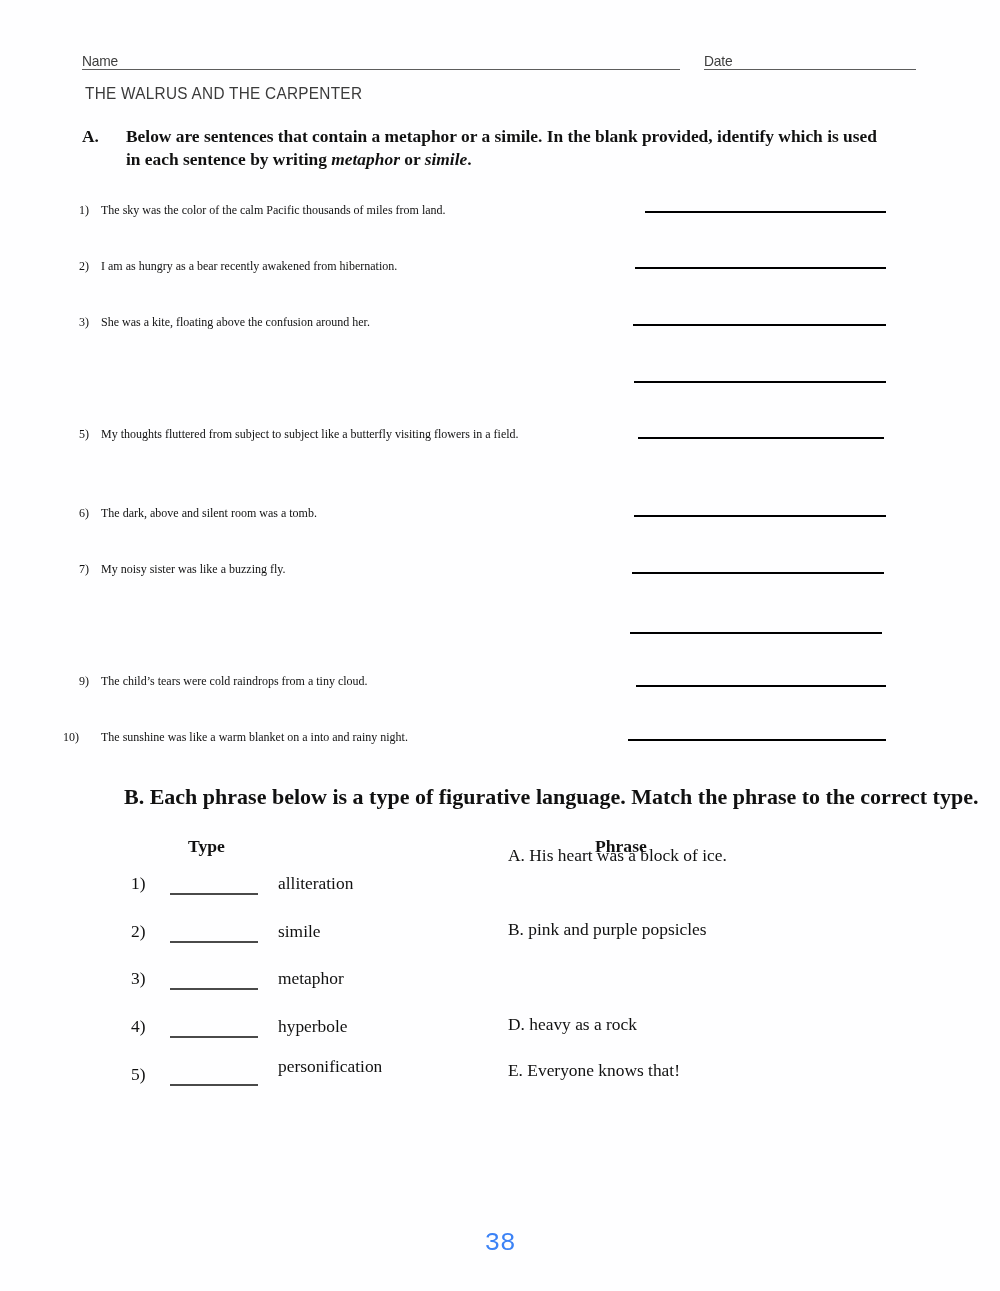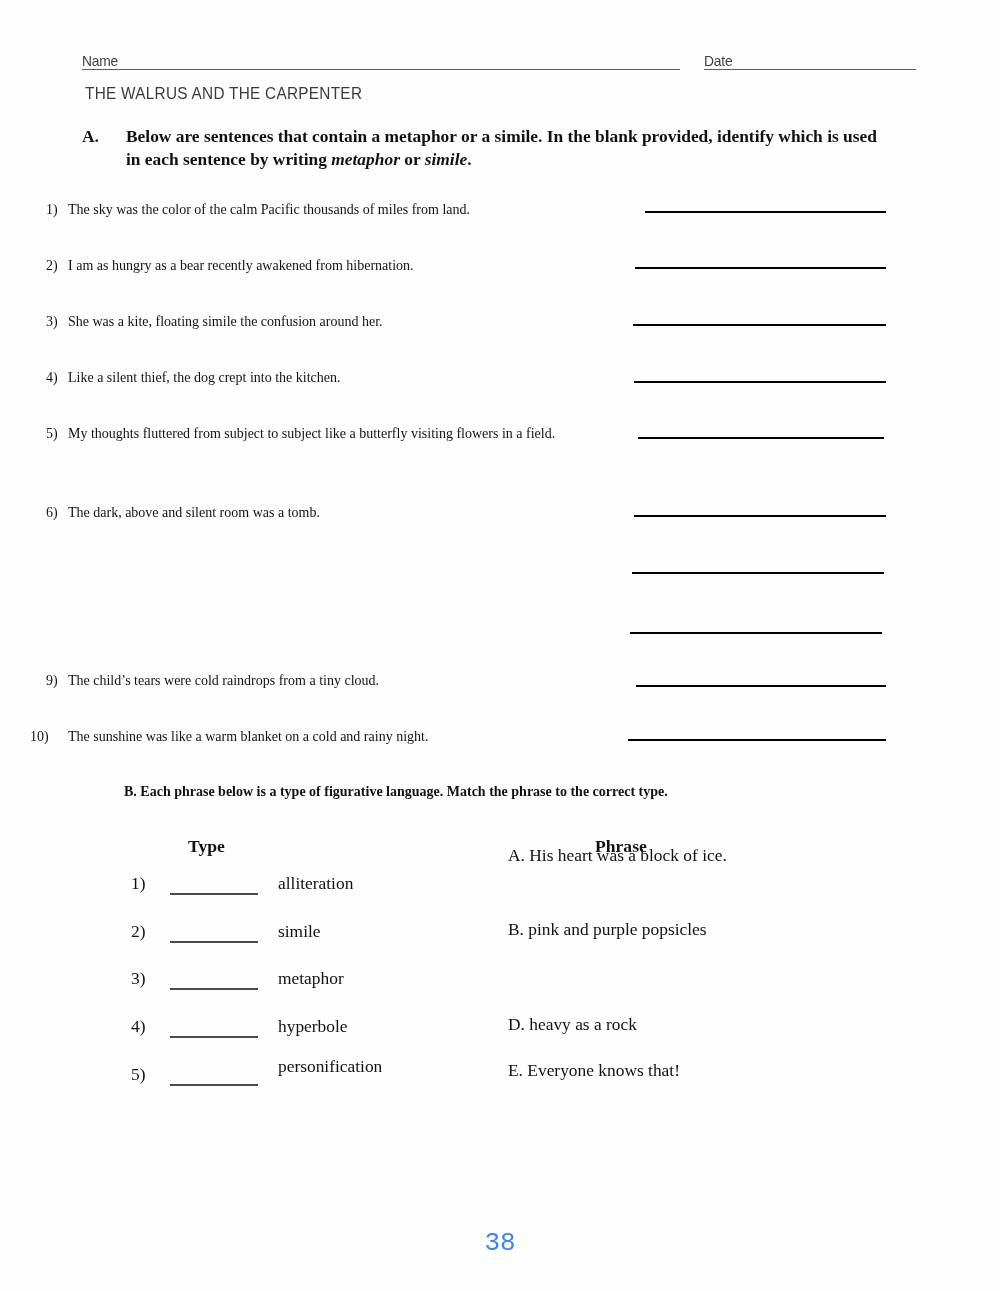--- a/index.html
+++ b/index.html
@@ -83,23 +83,23 @@
     padding-left: 22px;
     text-indent: -22px;
   }
   .section-a-instructions i {
     font-style: italic;
   }
 
   
   .item {
     position: absolute;
-    left: 68px;
+    left: 101px;
     width: 560px;
-    font-size: 14px;
+    font-size: 12px;
     line-height: 22px;
   }
   .item .num {
     display: inline-block;
   }
   .item .txt {
     display: block;
     padding-left: 22px;
     text-indent: -22px;
   }
@@ -112,21 +112,21 @@
     position: absolute;
     background: #000000;
   }
 
   
   .section-b-heading {
     position: absolute;
     left: 124px;
     top: 784px;
     font-weight: bold;
-    font-size: 14px;
+    font-size: 22px;
     white-space: nowrap;
   }
   .col-head {
     position: absolute;
     font-weight: bold;
     font-size: 17.6px;
   }
   .col-head-type { left: 188px; top: 836px; }
   .col-head-phrase { left: 595px; top: 836px; }
 
@@ -192,50 +192,50 @@
     <span class="txt"><span class="num">1)</span><span>The sky was the color of the calm Pacific thousands of miles from land.</span></span>
   </div>
   <div class="answer-line" style="left:645px; top:211px; width:241px; height:1.6px;"></div>
 
   <div class="item" style="top:255px;">
     <span class="txt"><span class="num">2)</span><span>I am as hungry as a bear recently awakened from hibernation.</span></span>
   </div>
   <div class="answer-line" style="left:635px; top:267px; width:251px; height:2.4px;"></div>
 
   <div class="item" style="top:311px;">
-    <span class="txt"><span class="num">3)</span><span>She was a kite, floating simile the confusion around her.</span></span>
+    <span class="txt"><span class="num">3)</span><span>She was a kite, floating above the confusion around her.</span></span>
   </div>
   <div class="answer-line" style="left:633px; top:324px; width:253px; height:2.4px;"></div>
 
-  <div class="item" style="top:367px;">
-    <span class="txt"><span class="num">4)</span><span>Like a silent thief, the dog crept into the kitchen.</span></span>
-  </div>
   <div class="answer-line" style="left:634px; top:381px; width:252px; height:2.4px;"></div>
 
   <div class="item" style="top:423px;">
     <span class="txt"><span class="num">5)</span><span>My thoughts fluttered from subject to subject like a butterfly visiting flowers in a field.</span></span>
   </div>
   <div class="answer-line" style="left:638px; top:437px; width:246px; height:2.2px;"></div>
 
   <div class="item" style="top:502px;">
     <span class="txt"><span class="num">6)</span><span>The dark, above and silent room was a tomb.</span></span>
   </div>
   <div class="answer-line" style="left:634px; top:515px; width:252px; height:2.4px;"></div>
 
+  <div class="item" style="top:558px;">
+    <span class="txt"><span class="num">7)</span><span>My noisy sister was like a buzzing fly.</span></span>
+  </div>
   <div class="answer-line" style="left:632px; top:572px; width:252px; height:2.4px;"></div>
 
   <div class="answer-line" style="left:630px; top:632px; width:252px; height:2.4px;"></div>
 
   <div class="item" style="top:670px;">
     <span class="txt"><span class="num">9)</span><span>The child’s tears were cold raindrops from a tiny cloud.</span></span>
   </div>
   <div class="answer-line" style="left:636px; top:685px; width:250px; height:2.4px;"></div>
 
   <div class="item wide" style="top:726px; width:580px;">
-    <span class="txt"><span class="num">10)</span><span>The sunshine was like a warm blanket on a cold and rainy night.</span></span>
+    <span class="txt"><span class="num">10)</span><span>The sunshine was like a warm blanket on a into and rainy night.</span></span>
   </div>
   <div class="answer-line" style="left:628px; top:739px; width:258px; height:2.4px;"></div>
 
   <div class="section-b-heading">B. Each phrase below is a type of figurative language. Match the phrase to the correct type.</div>
 
   <div class="col-head col-head-type">Type</div>
   <div class="col-head col-head-phrase">Phrase</div>
 
   <div class="match-num" style="top:873px;">1)</div>
   <div class="match-blank" style="top:893px;"></div>

